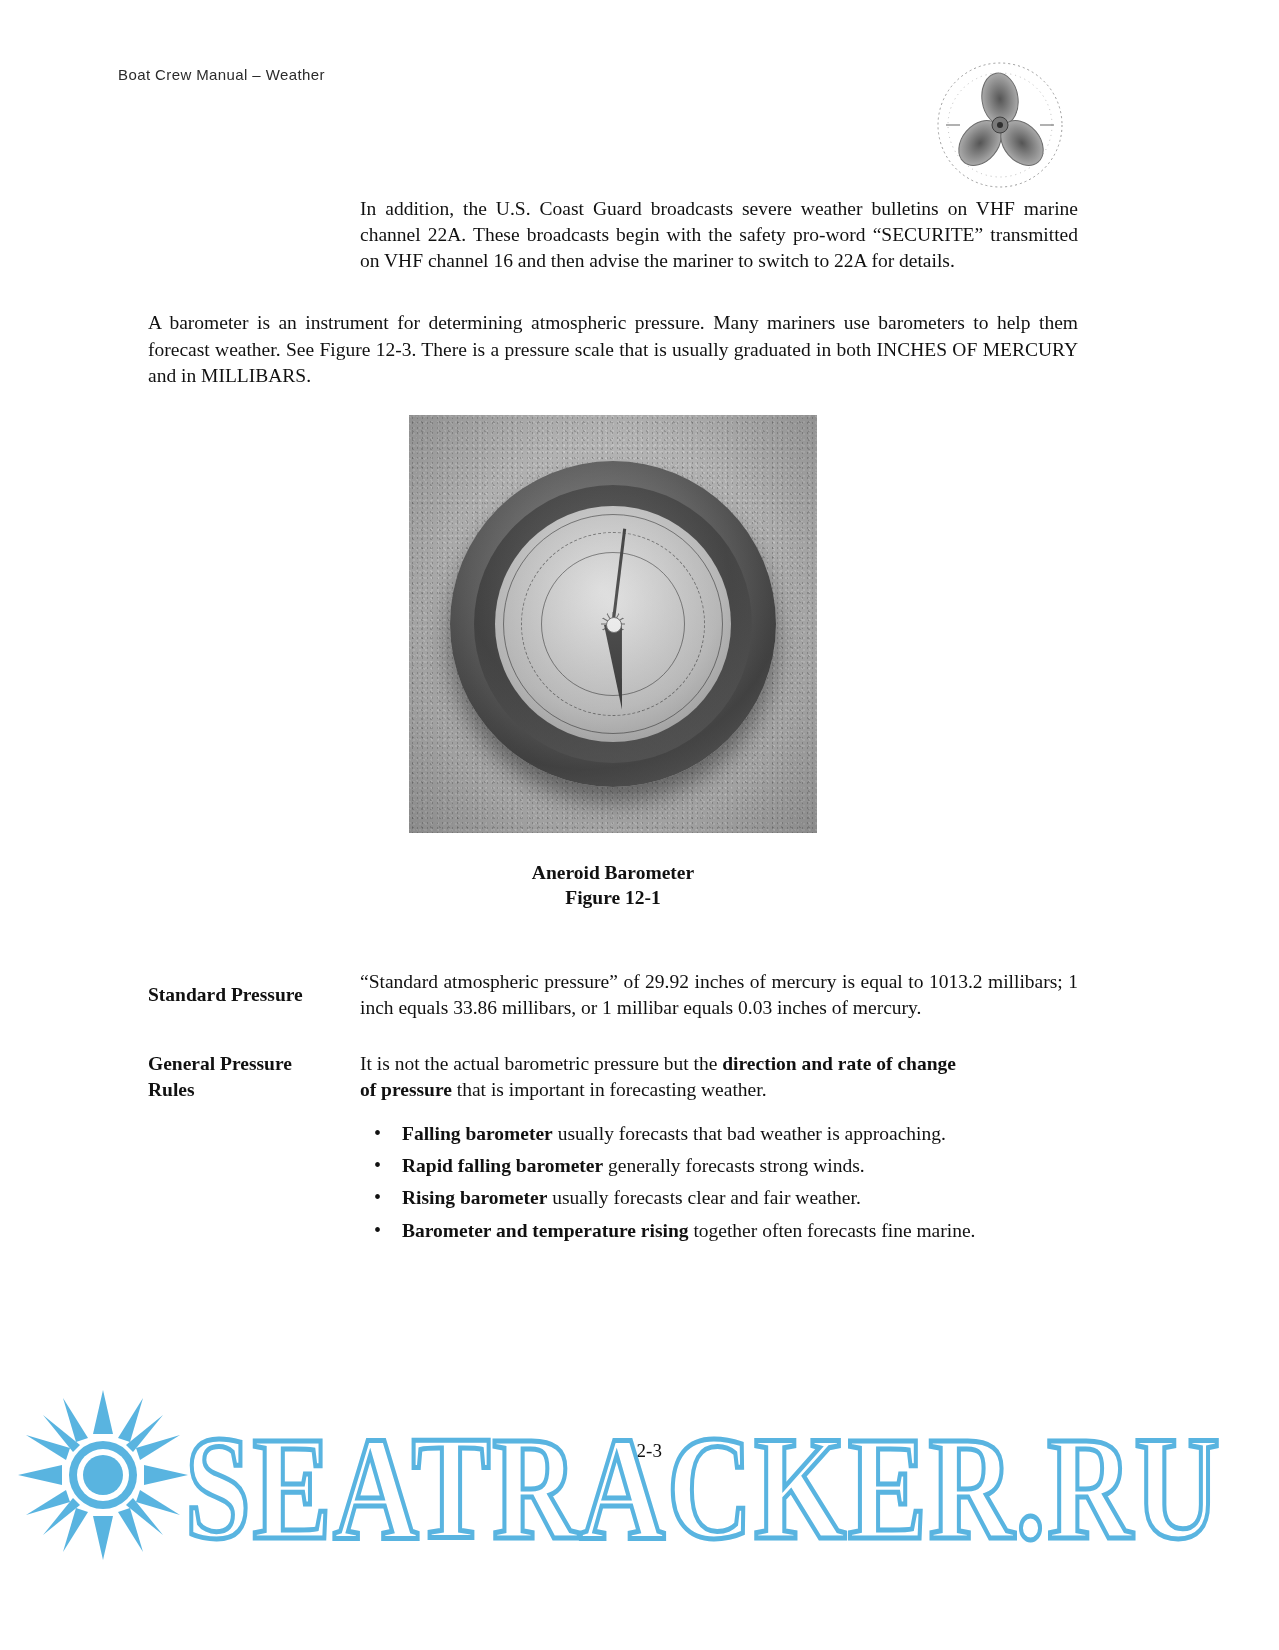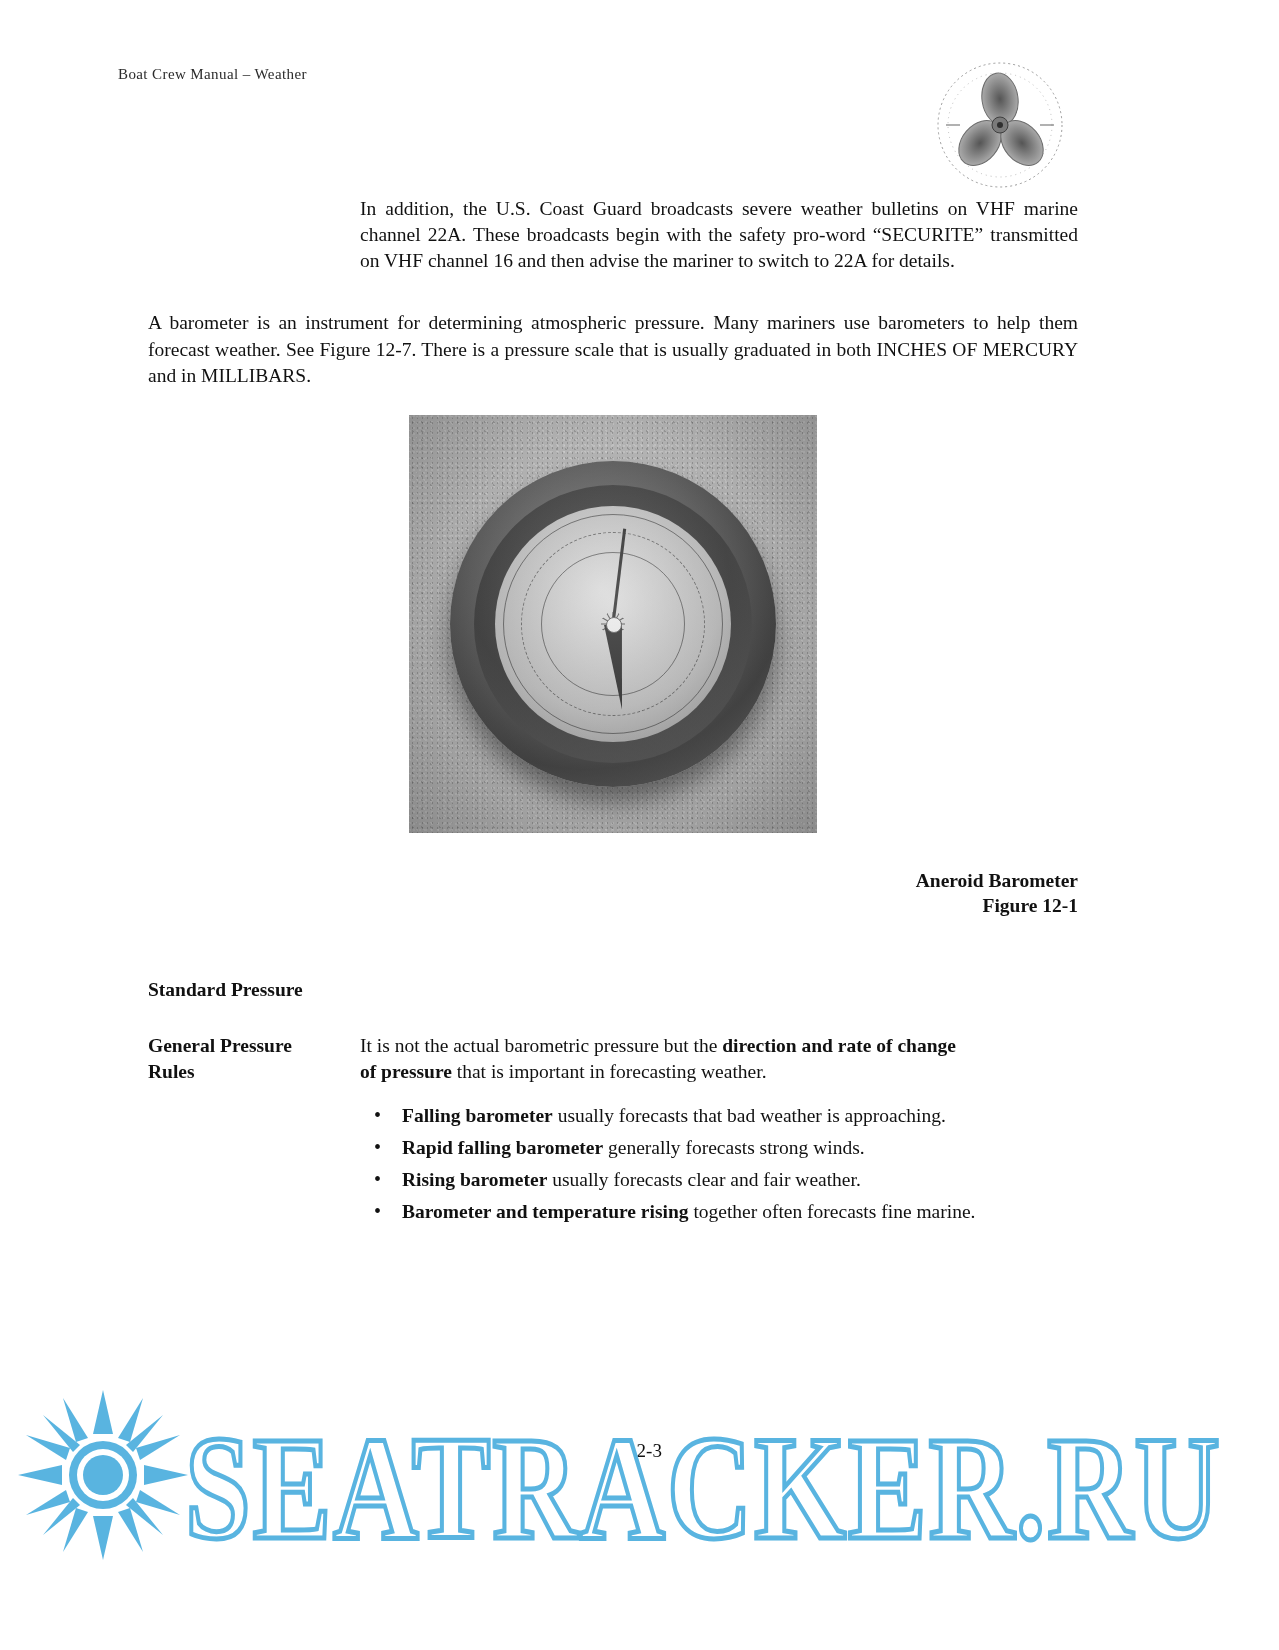--- a/index.html
+++ b/index.html
@@ -19,21 +19,21 @@
   .page {
     position: absolute;
     inset: 0;
   }
 
   
   .header-text {
     position: absolute;
     left: 118px;
     top: 66px;
-    font-family: Liberation Serif, serif;
+    font-family: Liberation Sans, sans-serif;
     font-size: 15px;
     letter-spacing: 0.4px;
     color: #2b2b2b;
   }
 
   .propeller-logo {
     position: absolute;
     left: 930px;
     top: 55px;
     width: 140px;
@@ -176,25 +176,25 @@
     top: 50%;
     width: 14px;
     height: 14px;
     margin: -7px 0 0 -7px;
     border-radius: 50%;
     background: #e9e9e9;
     border: 1px solid #4a4a4a;
   }
 
   .figure-caption {
-    margin-top: 36px;
+    margin-top: 28px;
     font-weight: bold;
     font-size: 19.5px;
     line-height: 1.28;
-    text-align: right;
+    text-align: center;
   }
 
   
   .bullets {
     margin: 3px 0 0 0;
     padding: 0;
     list-style: none;
   }
   .bullets li {
     position: relative;
@@ -291,21 +291,21 @@
   </div>
 
   <div class="content">
 
     <div class="block no-label">
       <div class="label"></div>
       <div class="body">In addition, the U.S. Coast Guard broadcasts severe weather bulletins on VHF marine channel 22A.  These broadcasts begin with the safety pro-word “SECURITE” transmitted on VHF channel 16 and then advise the mariner to switch to 22A for details.</div>
     </div>
 
     <div class="block" style="margin-top:36px">
-      <div class="body">A barometer is an instrument for determining atmospheric pressure.  Many mariners use barometers to help them forecast weather.  See Figure 12-7.  There is a pressure scale that is usually graduated in both INCHES OF MERCURY and in MILLIBARS.</div>
+      <div class="body">A barometer is an instrument for determining atmospheric pressure.  Many mariners use barometers to help them forecast weather.  See Figure 12-3.  There is a pressure scale that is usually graduated in both INCHES OF MERCURY and in MILLIBARS.</div>
     </div>
 
     <div style="position:relative; margin-top:24px;">
       <div class="figure-img-wrap">
         <div class="grain"></div>
         <div class="barometer-outer">
           <div class="barometer-bezel">
             <div class="barometer-face">
               <div class="ring r1"></div>
               <div class="ring r2"></div>
@@ -332,20 +332,21 @@
       </div>
 
       <div class="figure-caption">
         <div>Aneroid Barometer</div>
         <div>Figure 12-1</div>
       </div>
     </div>
 
     <div class="block" style="margin-top:58px">
       <div class="label">Standard Pressure</div>
+      <div class="body">“Standard atmospheric pressure” of 29.92 inches of mercury is equal to 1013.2 millibars; 1 inch equals 33.86 millibars, or 1 millibar equals 0.03 inches of mercury.</div>
     </div>
 
     <div class="block tight" style="margin-top:30px">
       <div class="label">
         <span>General Pressure</span><br>
         <span>Rules</span>
       </div>
       <div class="body">
         <span>It is not the actual barometric pressure but the </span><b>direction and rate of change</b><br>
         <b>of pressure</b><span> that is important in forecasting weather.</span>

